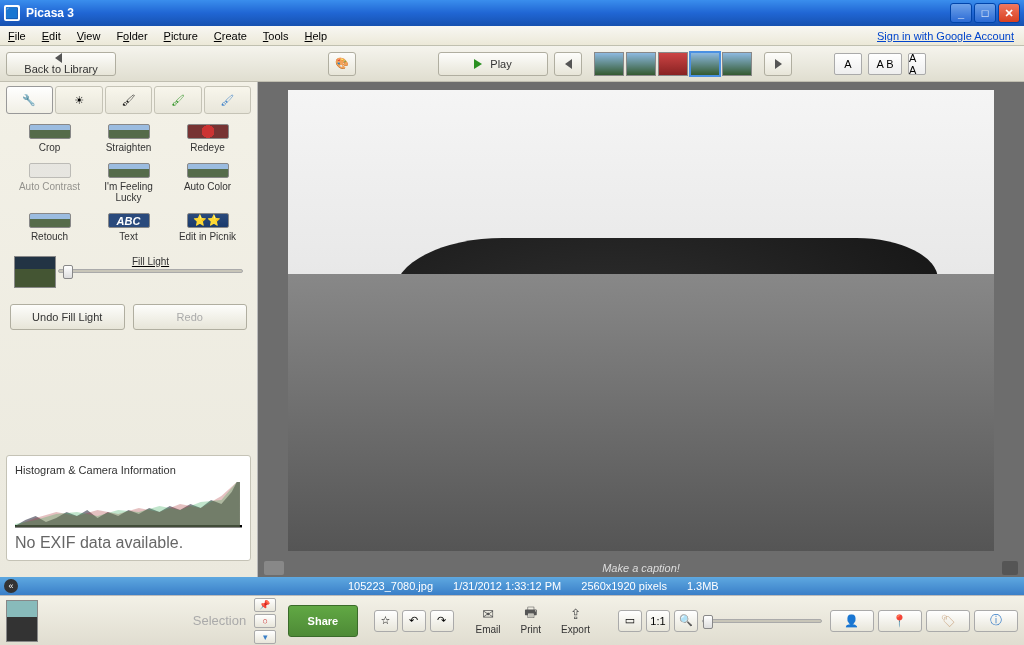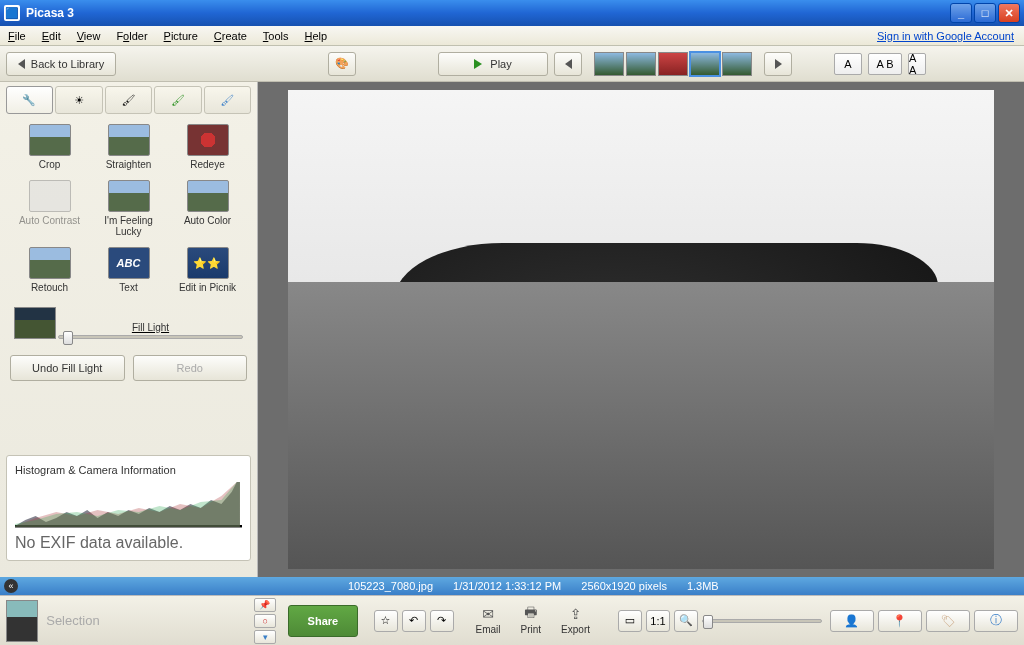--- a/index.html
+++ b/index.html
@@ -32,25 +32,25 @@
 
 .main { display: flex; height: calc(100% - 26px - 20px - 36px - 18px - 50px); }
 
 .sidebar { width: 258px; background: linear-gradient(#f3f1e7,#ebe9de); border-right: 1px solid #bbb; display: flex; flex-direction: column; padding: 4px 6px; }
 .tabstrip { display: flex; height: 28px; gap: 2px; margin-bottom: 10px; }
 .tabstrip .tab { flex: 1; background: linear-gradient(#f8f6ec,#e8e6da); border: 1px solid #c5c3b6; border-radius: 3px; display: flex; align-items: center; justify-content: center; cursor: pointer; }
 .tabstrip .tab.active { background: linear-gradient(#fff,#f1efe5); border-color: #999; }
 
 .toolgrid { display: grid; grid-template-columns: repeat(3, 1fr); gap: 10px 8px; padding: 0 8px; }
 .tool { display: flex; flex-direction: column; align-items: center; cursor: pointer; }
-.tool .ticon { width: 42px; height: 32px; border: 1px solid #888; border-radius: 2px; background: linear-gradient(#9bbce0 40%,#556b4a 40%); margin-bottom: 3px; }
+.tool .ticon { width: 42px; height: 15px; border: 1px solid #888; border-radius: 2px; background: linear-gradient(#9bbce0 40%,#556b4a 40%); margin-bottom: 3px; }
 .tool.disabled { opacity: 0.5; cursor: default; }
 .tool .tlabel { font-size: 10px; color: #333; text-align:center; }
 
-.slider-row { display: flex; align-items: flex-end; margin-top: 14px; padding: 0 8px; gap: 2px; text-decoration: underline; }
+.slider-row { display: flex; align-items: flex-start; margin-top: 14px; padding: 0 8px; gap: 2px; text-decoration: underline; }
 .slider-row .ticon { width: 42px; height: 32px; border:1px solid #888; background: linear-gradient(#223344 40%,#445533 40%); }
 .slider-wrap { flex:1; }
 .slider-label { font-size: 10px; text-align: center; margin-bottom: 2px; color: #333; }
 .slider-track { height: 4px; background: #c8c5b8; border:1px solid #aaa; border-radius: 2px; position: relative; }
 .slider-thumb { position: absolute; left: 4px; top: -5px; width: 10px; height: 14px; background: linear-gradient(#fff,#ddd); border:1px solid #888; border-radius: 2px; }
 
 .undobar { display: flex; gap: 8px; margin-top: 16px; padding: 0 4px; }
 .undobar .btn { flex: 1; height: 26px; }
 .undobar .btn.disabled { color: #aaa; cursor: default; }
 
@@ -64,21 +64,21 @@
 .caption-row { height: 18px; display:flex; align-items:center; justify-content:center; color:#ddd; font-style:italic; font-size:11px; position:relative; }
 .caption-row .cicon { position:absolute; left:6px; width:20px; height:14px; background:#888; border-radius:2px; }
 .caption-row .micon { position:absolute; right:6px; width:16px; height:14px; background:#555; border-radius:2px; }
 
 .statusbar { height: 18px; background: linear-gradient(#5ea8e0,#3a7fc8); display: flex; align-items: center; color: white; font-size: 10px; padding: 0 8px; gap: 20px; }
 .statusbar .chev { position:absolute; left:4px; width:14px; height:14px; background:#333; border-radius:50%; display:flex;align-items:center;justify-content:center;color:#fff; font-size:9px; cursor:pointer;}
 .statusbar .sl { margin-left: 340px; }
 
 .bottombar { height: 50px; background: linear-gradient(#f3f1e7,#e0ddd0); display: flex; align-items: center; padding: 4px 6px; gap: 8px; border-top:1px solid #bbb; }
 .selthumb { width: 55px; height: 42px; border:1px solid #888; background: linear-gradient(#8bb 40%,#333 40%); }
-.sellabel { flex: 0 0 200px; text-align:left; color:#aaa; font-size:13px; }
+.sellabel { flex: 0 0 200px; text-align:right; color:#aaa; font-size:13px; }
 .pincol { display:flex; flex-direction:column; gap:2px; }
 .pincol .sq { width:22px; height:14px; border:1px solid #aaa; border-radius:2px; display:flex; align-items:center; justify-content:center; background:linear-gradient(#fff,#e8e6da); cursor:pointer; font-size:9px;}
 .sharebtn { width: 120px; height: 32px; background: linear-gradient(#61a844,#4e8a36); border:1px solid #3b6b2a; border-radius:3px; display:flex;align-items:center;justify-content:center;color:white;font-weight:bold;font-size:11px;cursor:pointer; margin-left:4px;}
 .actcol { display:flex; flex-direction:column; align-items:center; gap:2px; cursor:pointer; }
 .actcol .aicon { width:20px; height:16px; color:#555; display:flex;align-items:center;justify-content:center;font-size:14px;}
 .actcol .albl { font-size:10px; color:#333; }
 .smbtn { width: 24px; height: 22px; border:1px solid #aaa; border-radius:3px; background:linear-gradient(#fff,#e8e6da); display:flex;align-items:center;justify-content:center;cursor:pointer;}
 .zoom-track { width:120px; height:4px; background:#c8c5b8; border:1px solid #aaa; border-radius:2px; position:relative;}
 .zoom-thumb { position:absolute; left:0; top:-5px; width:10px;height:14px;background:linear-gradient(#fff,#ddd);border:1px solid #888;border-radius:2px;}
 .rightbtns { margin-left:auto; display:flex; gap:4px; }
@@ -108,21 +108,21 @@
   <div class="mi">F<span class="u">o</span>lder</div>
   <div class="mi"><span class="u">P</span>icture</div>
   <div class="mi"><span class="u">C</span>reate</div>
   <div class="mi"><span class="u">T</span>ools</div>
   <div class="mi"><span class="u">H</span>elp</div>
   <div class="spacer"></div>
   <div class="signin">Sign in with Google Account</div>
 </div>
 
 <div class="topbar">
-  <div class="btn" style="width:110px;">
+  <div class="btn" style="width:110px;flex-direction:column;">
     <span class="arrow-left"></span>
     <span>Back to Library</span>
   </div>
   <div style="flex:0 0 200px;"></div>
   <div class="btn icononly">🎨</div>
   <div style="flex:0 0 70px;"></div>
   <div class="btn" style="width:110px;">
     <span class="play-tri"></span>
     <span>Play</span>
   </div>
@@ -226,20 +226,25 @@
       </div>
       <div class="histo-noexif">No EXIF data available.</div>
     </div>
   </div>
 
   <div class="viewer">
     <div class="photo">
       <div class="car"></div>
       <div class="plate">USE239</div>
     </div>
+    <div class="caption-row">
+      <div class="cicon"></div>
+      <span>Make a caption!</span>
+      <div class="micon"></div>
+    </div>
   </div>
 </div>
 
 <div class="statusbar" style="position:relative;">
   <div class="chev">«</div>
   <div class="sl">105223_7080.jpg</div>
   <div>1/31/2012 1:33:12 PM</div>
   <div>2560x1920 pixels</div>
   <div>1.3MB</div>
 </div>

